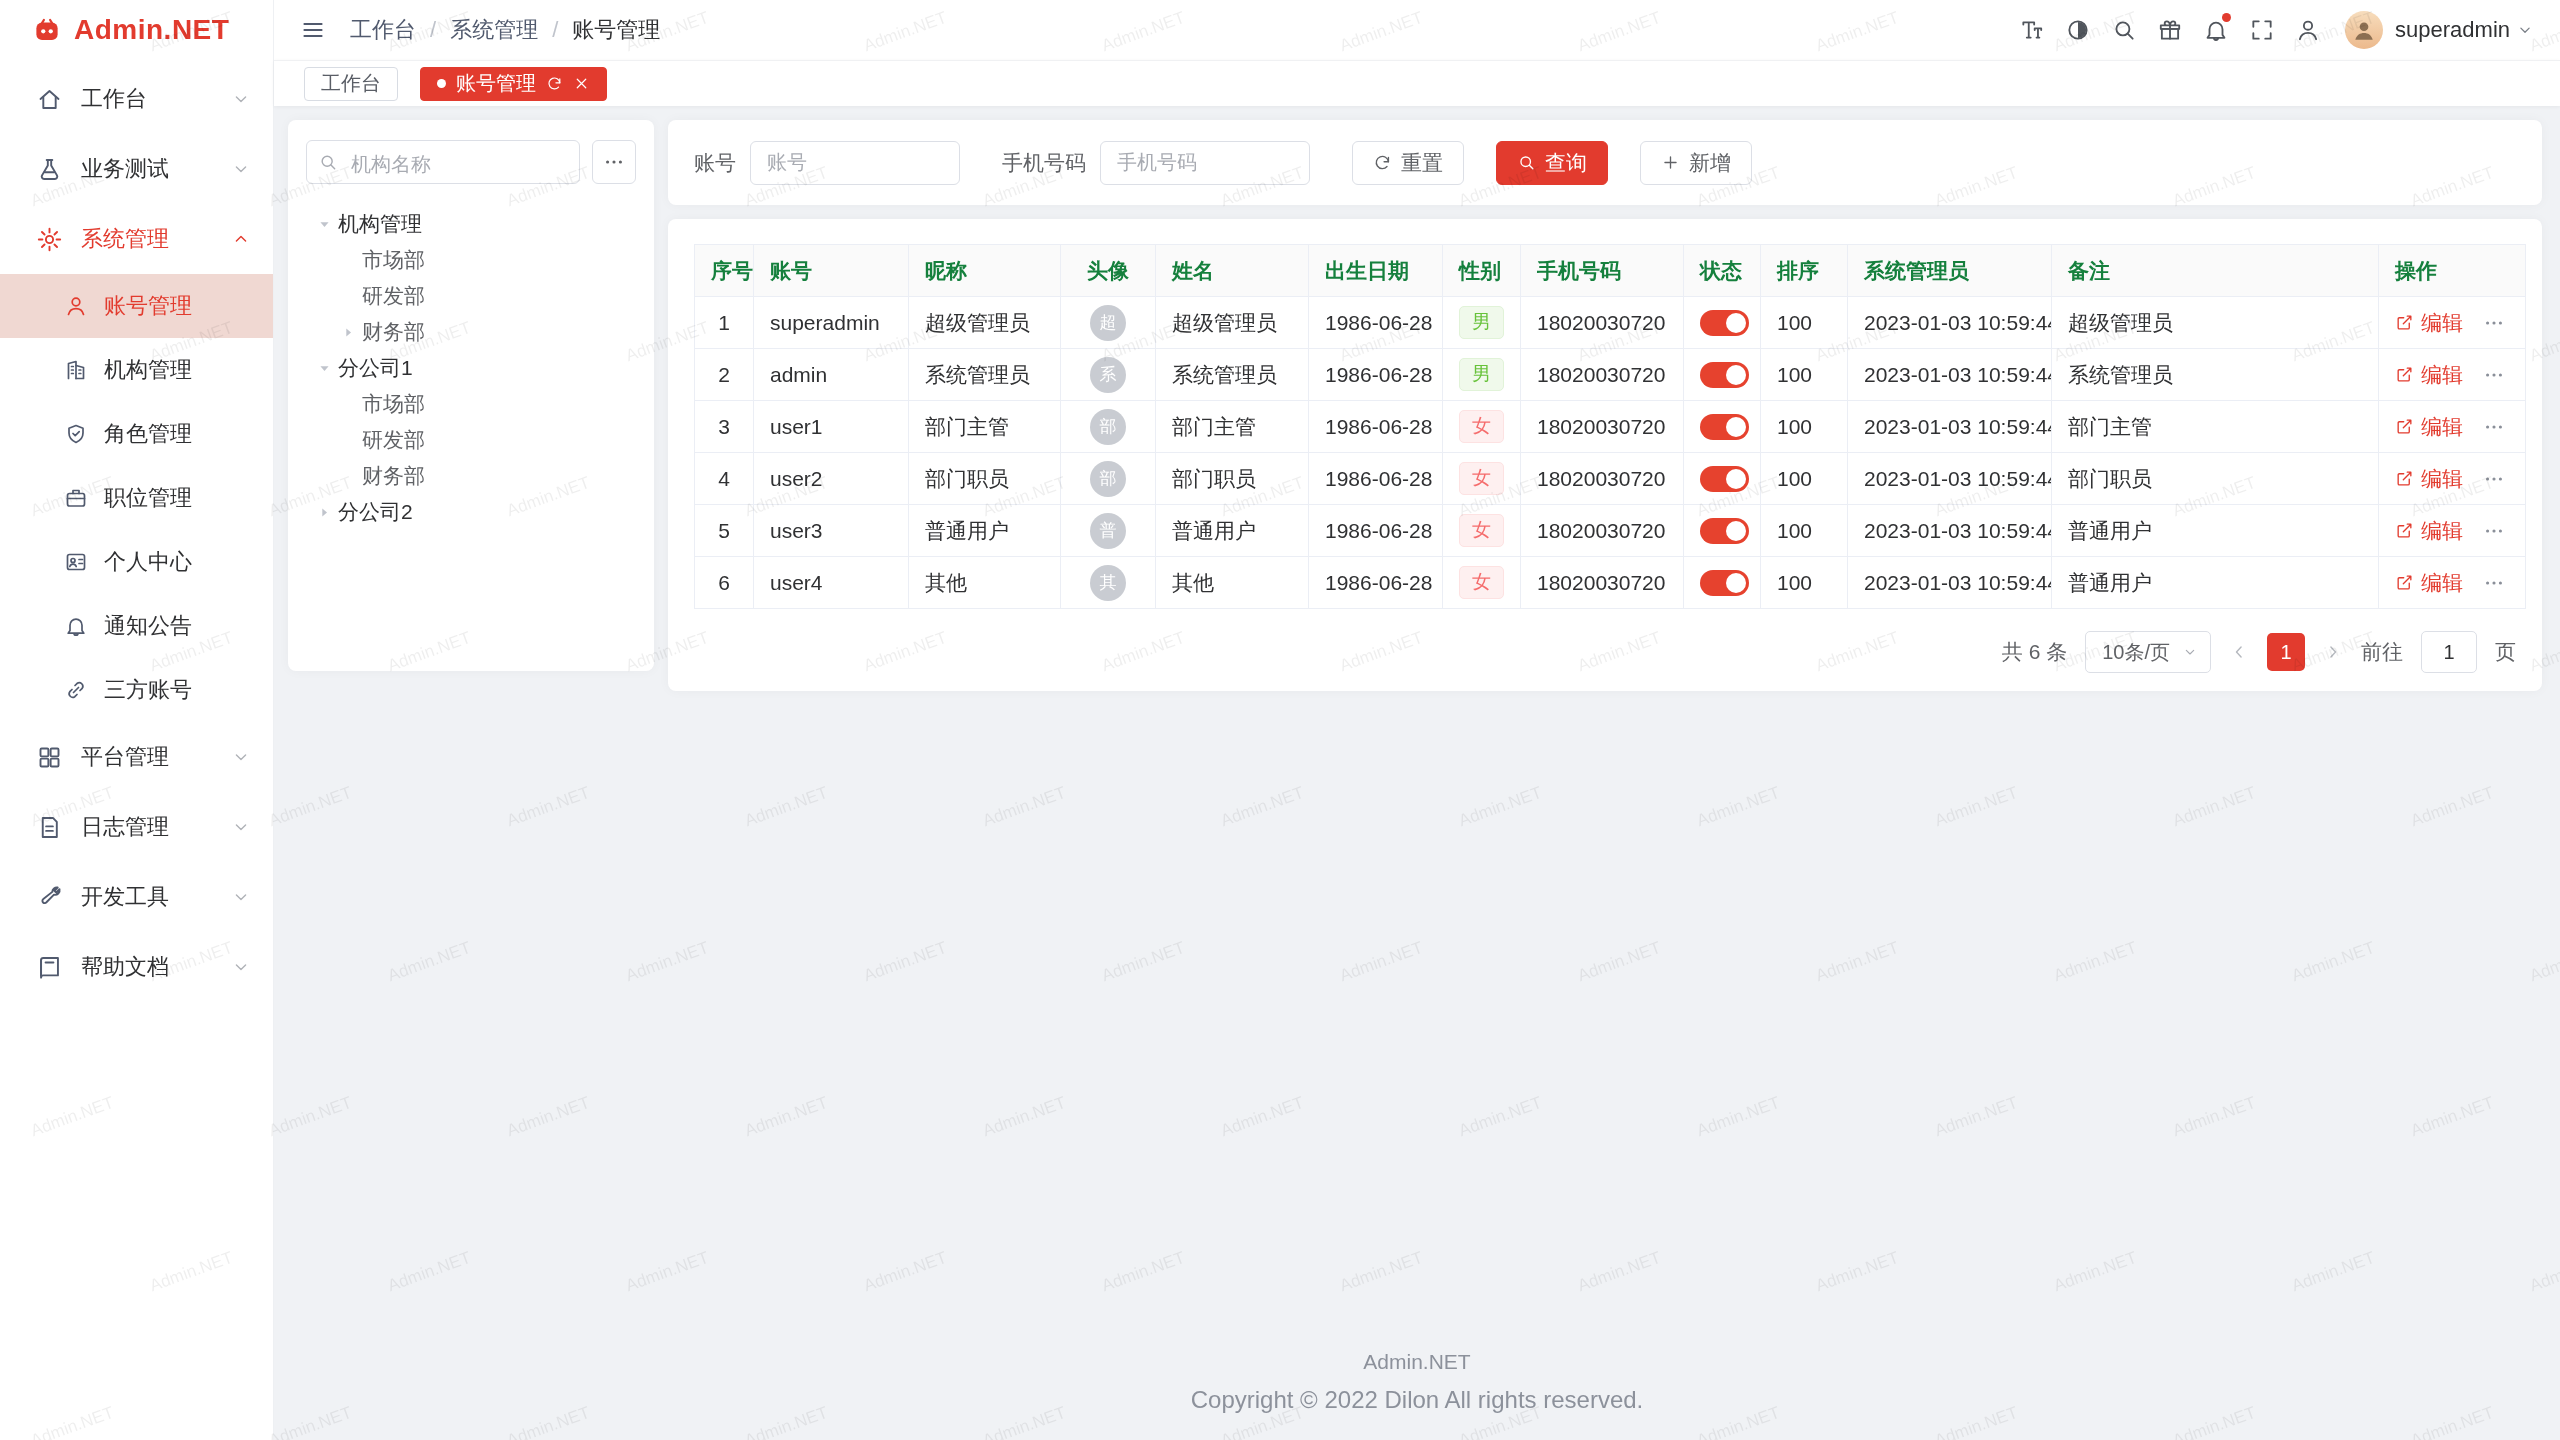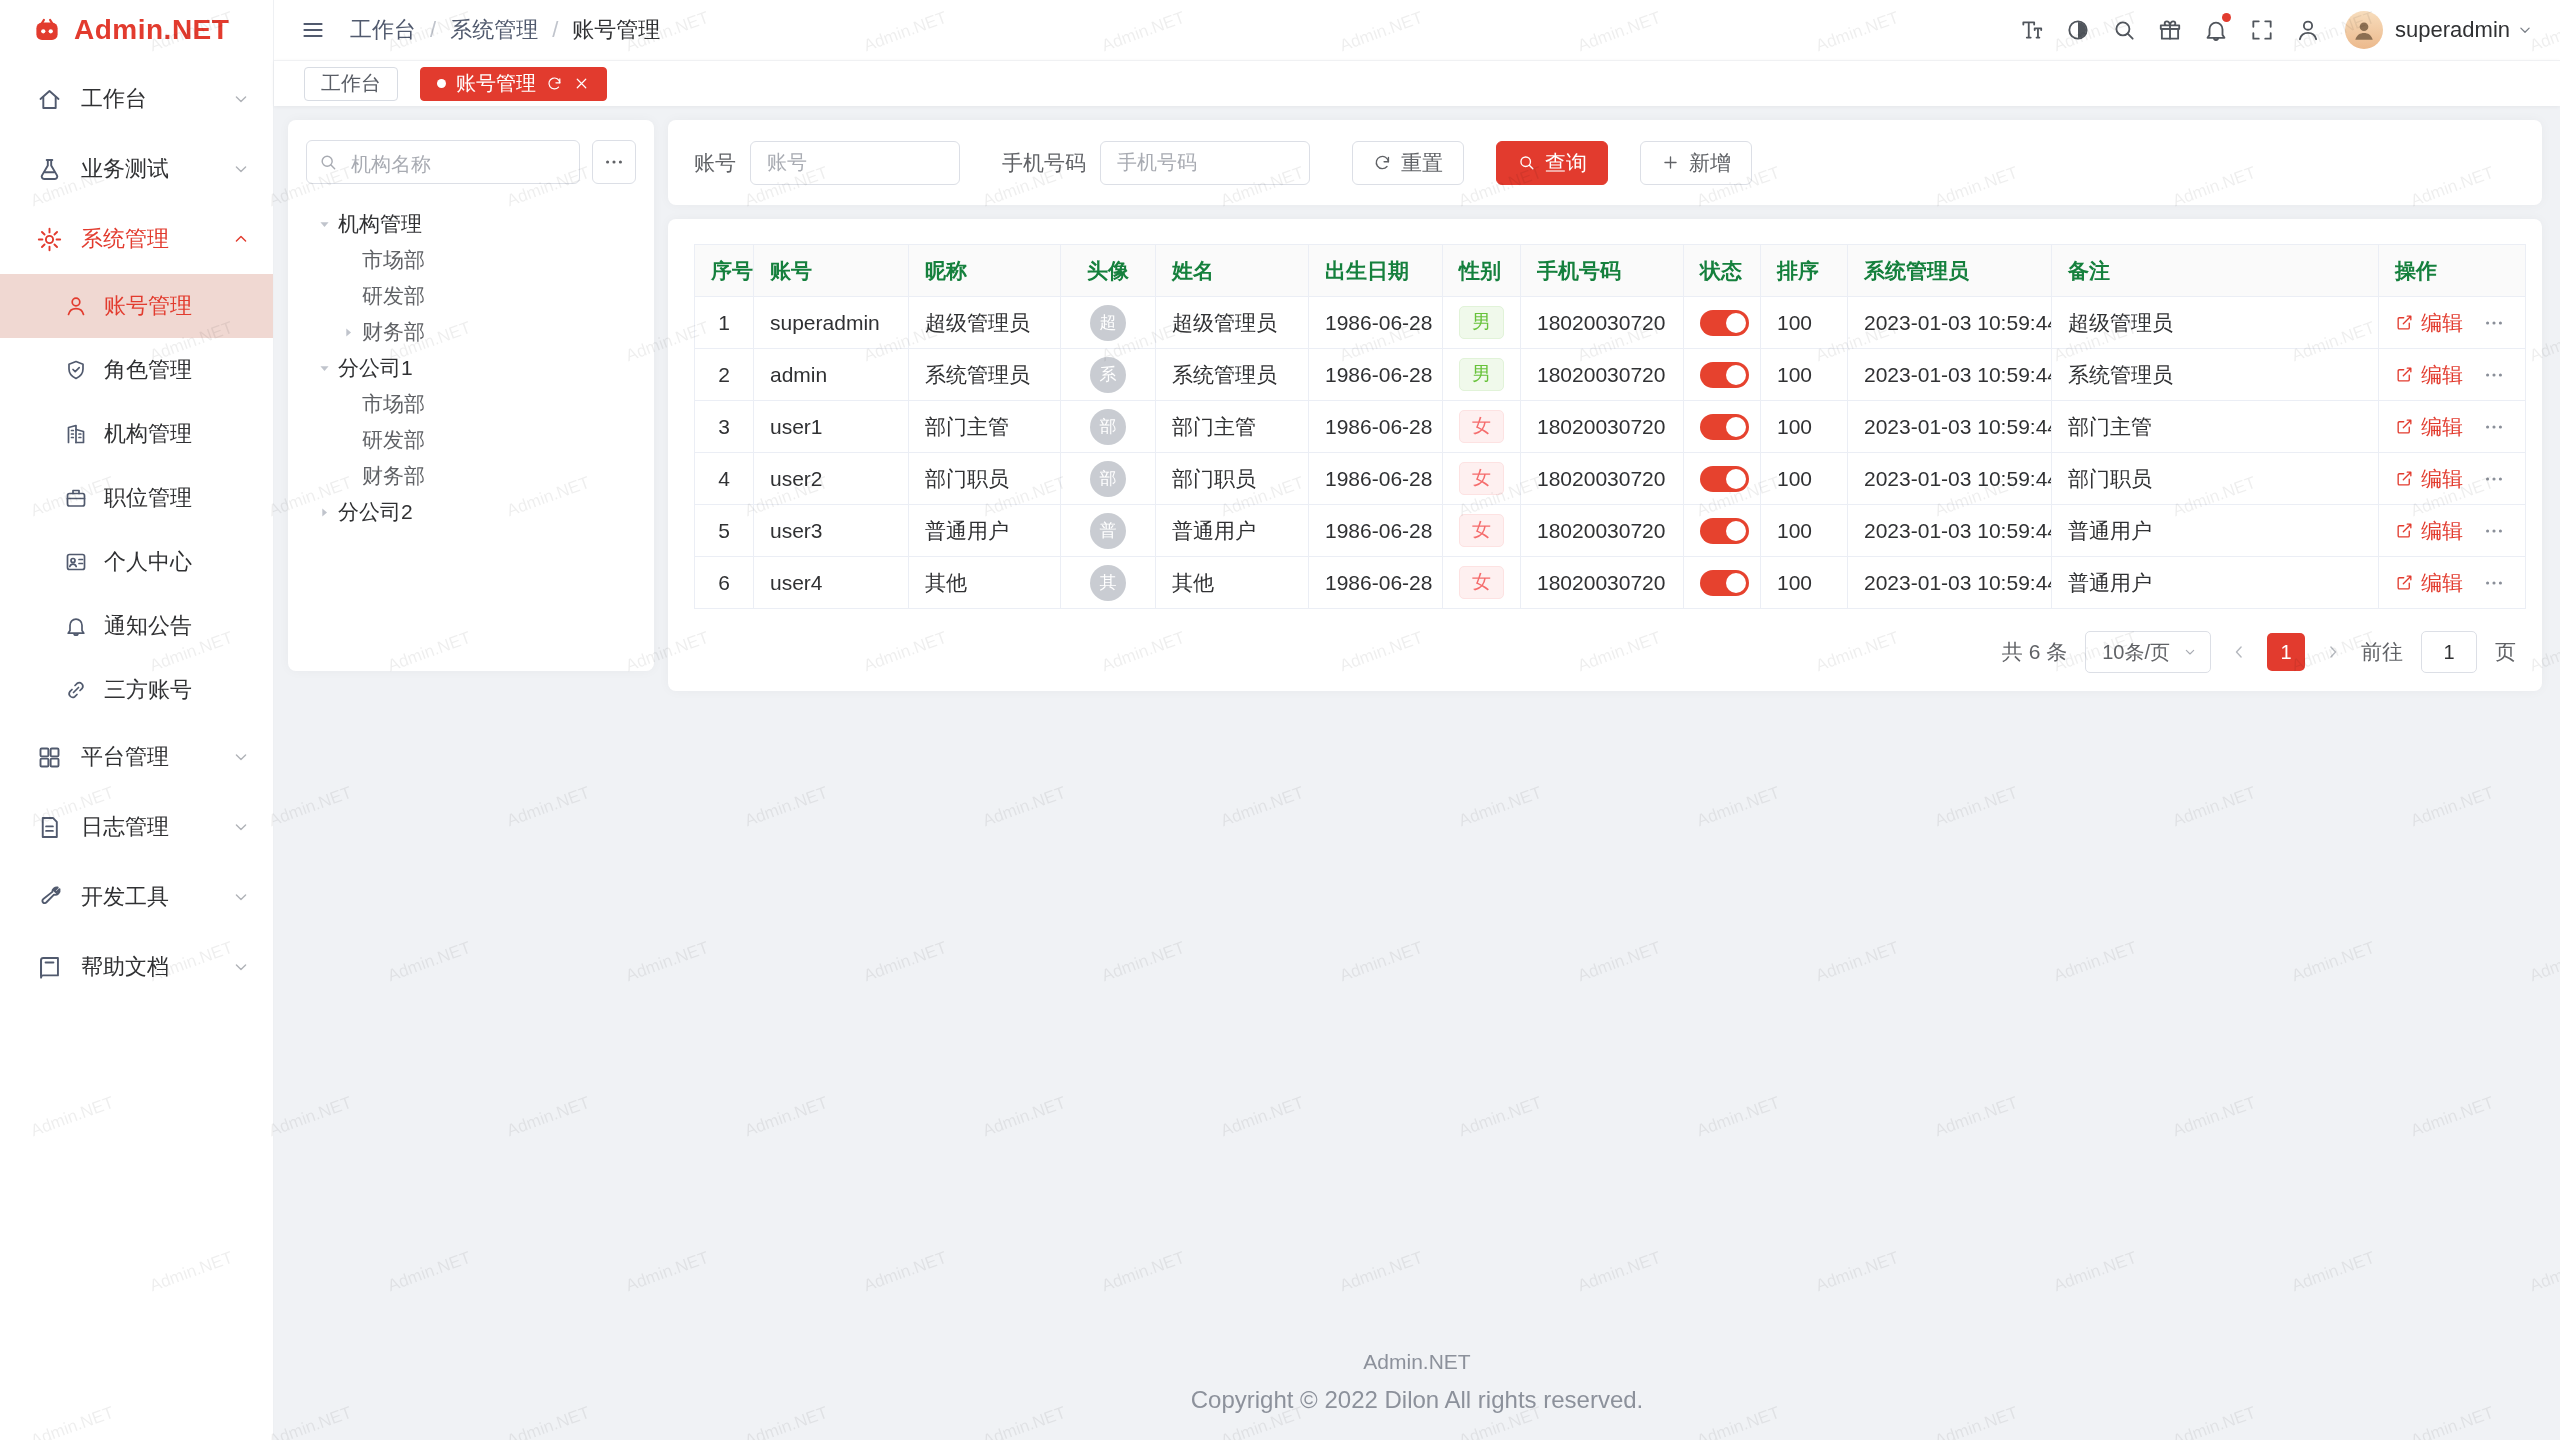--- a/index.html
+++ b/index.html
@@ -160,32 +160,32 @@
         </div>
         <div class="submenu-item active">
           <svg class="ico" viewBox="0 0 24 24">
             <circle cx="12" cy="8" r="3.8"></circle>
             <path d="M4.5 20.5c1-4 3.8-5.8 7.5-5.8s6.5 1.8 7.5 5.8"></path>
           </svg>
           <span>账号管理</span>
         </div>
         <div class="submenu-item">
           <svg class="ico" viewBox="0 0 24 24">
-            <path d="M12 3.5l7 2.8v4.7c0 4.6-2.8 7.6-7 9.5-4.2-1.9-7-4.9-7-9.5V6.3z"></path>
-            <path d="M9 11.5l2.2 2.2 4-4"></path>
-          </svg>
-          <span>角色管理</span>
-        </div>
-        <div class="submenu-item">
-          <svg class="ico" viewBox="0 0 24 24">
             <path d="M4.5 20.5v-15l7.5-2v17"></path>
             <path d="M12 20.5h7.5V9.5L12 7.5"></path>
             <path d="M7.5 8.5h1.8M7.5 12h1.8M7.5 15.5h1.8M15 12h1.8M15 15.5h1.8"></path>
           </svg>
           <span>机构管理</span>
+        </div>
+        <div class="submenu-item">
+          <svg class="ico" viewBox="0 0 24 24">
+            <path d="M12 3.5l7 2.8v4.7c0 4.6-2.8 7.6-7 9.5-4.2-1.9-7-4.9-7-9.5V6.3z"></path>
+            <path d="M9 11.5l2.2 2.2 4-4"></path>
+          </svg>
+          <span>角色管理</span>
         </div>
         <div class="submenu-item">
           <svg class="ico" viewBox="0 0 24 24">
             <rect x="3.5" y="7.5" width="17" height="12.5" rx="2"></rect>
             <path d="M9 7.5V4.5h6v3M3.5 12.5h17"></path>
           </svg>
           <span>职位管理</span>
         </div>
         <div class="submenu-item">
           <svg class="ico" viewBox="0 0 24 24">

